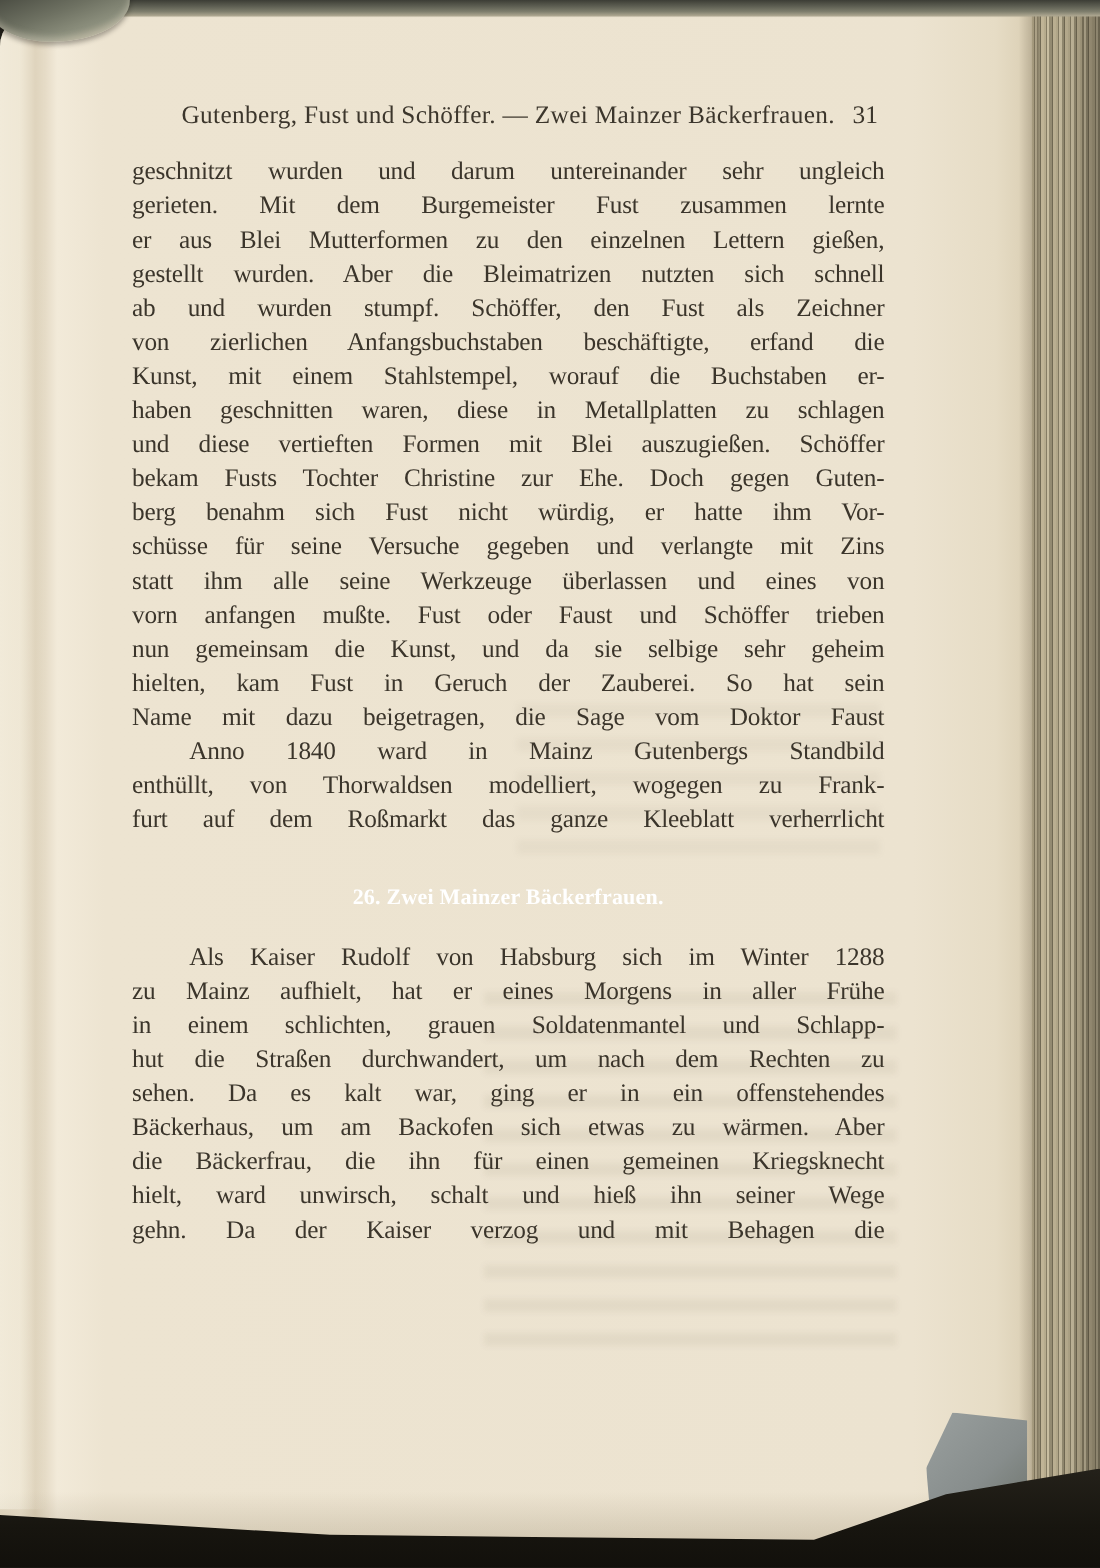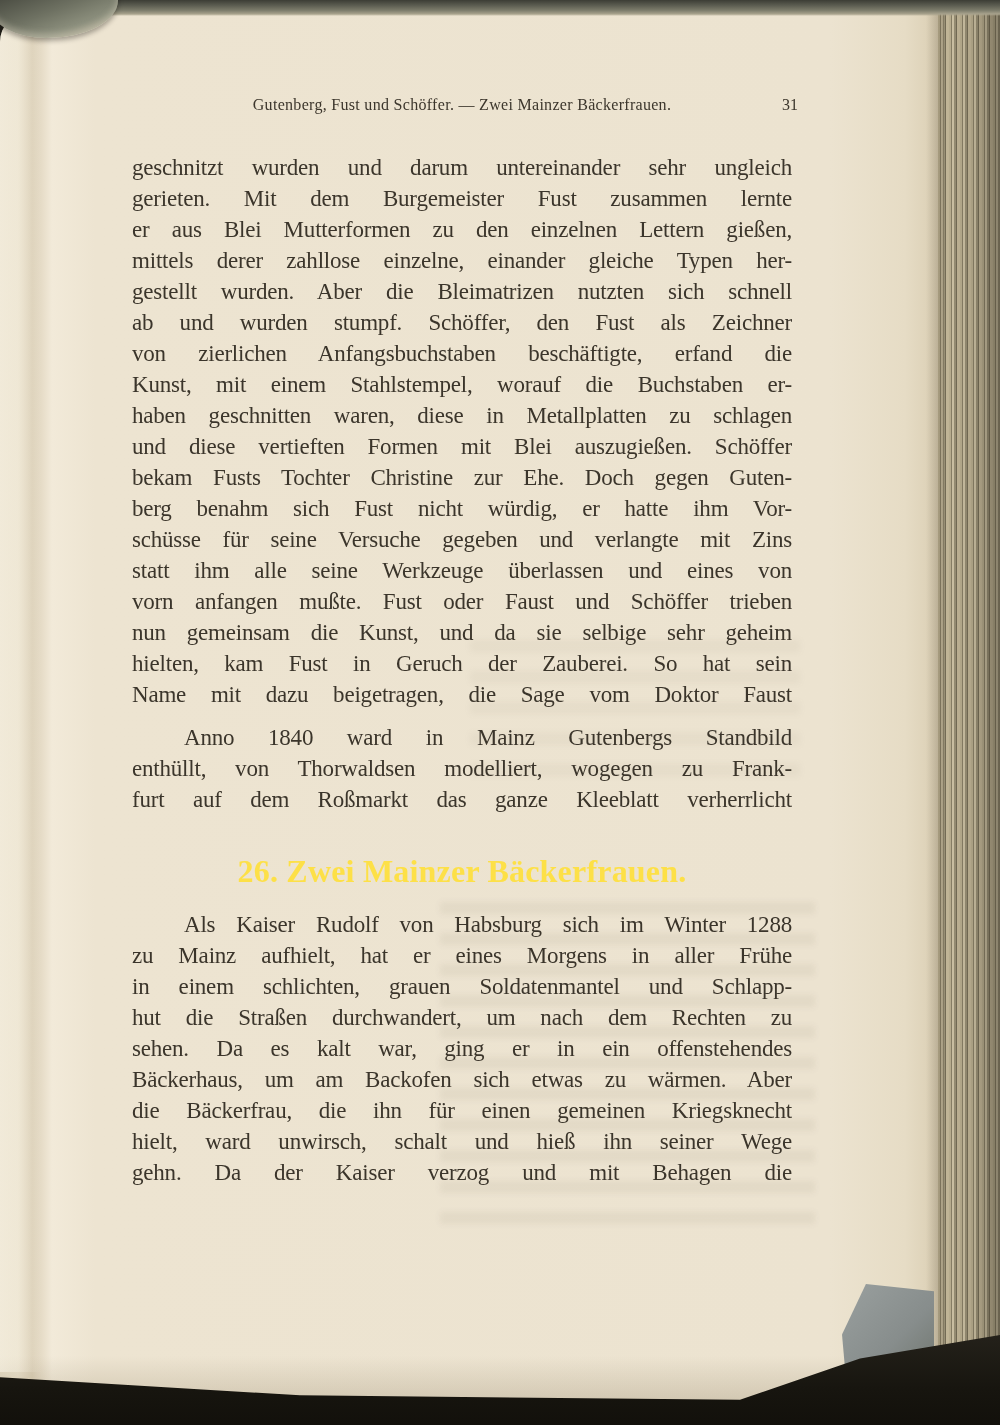--- a/index.html
+++ b/index.html
@@ -70,41 +70,41 @@
     position: absolute; z-index: 2; pointer-events: none; opacity: .75;
     background: repeating-linear-gradient(180deg, rgba(128,117,95,.12) 0px, rgba(128,117,95,.12) 12px, rgba(0,0,0,0) 12px, rgba(0,0,0,0) 31px);
     filter: blur(3px);
   }
   .ghost-a { left: 440px; top: 902px; width: 375px; height: 335px; }
   .ghost-b { left: 470px; top: 640px; width: 330px; height: 150px; opacity: .5; }
 
   
   .running-header {
     position: absolute; left: 120px; top: 90px; width: 684px; height: 30px; z-index: 2;
-    color: #3c362c; font-size: 16px; line-height: 30px;
+    color: #3c362c; font-size: 23px; line-height: 30px;
   }
   .header-title { display: block; text-align: center; letter-spacing: .3px; }
   .header-page-number { position: absolute; right: 6px; top: 0; text-align: right; }
 
   .text-block {
     position: absolute; left: 120px; top: 140px; width: 684px; z-index: 2;
     color: #3b352b; font-size: 23px;
   }
-  .paragraph { margin: 12px; }
+  .paragraph { margin: 0; }
   .line {
     line-height: 31px; height: 31px; overflow: visible;
     text-align: justify; text-align-last: justify;
     letter-spacing: -0.2px;
   }
   .line.no-just { text-align-last: left; }
   .line.indent { text-indent: 52px; }
   .section-heading {
     margin: 39px 0 21px 0;
     text-align: center; text-align-last: center;
-    font-weight: bold; font-size: 32px; line-height: 34px; color: #fde047;
+    font-weight: bold; font-size: 20px; line-height: 34px; color: #ffffff;
     letter-spacing: .2px;
   }
 </style>
 </head>
 <body>
 
 <div class="screenshot">
 
   <div class="page"></div>
   <div class="page-curl-highlight"></div>
@@ -115,21 +115,20 @@
   <div class="running-header">
     <span class="header-title">Gutenberg, Fust und Schöffer. — Zwei Mainzer Bäckerfrauen.</span>
     <span class="header-page-number">31</span>
   </div>
 
   <div class="text-block" id="text-block">
       <div class="paragraph">
         <div class="line">geschnitzt wurden und darum untereinander sehr ungleich</div>
         <div class="line">gerieten.  Mit dem Burgemeister Fust zusammen lernte</div>
         <div class="line">er aus Blei Mutterformen zu den einzelnen Lettern gießen,</div>
-        <div class="line">mittels derer zahllose einzelne, einander gleiche Typen her-</div>
         <div class="line">gestellt wurden.  Aber die Bleimatrizen nutzten sich schnell</div>
         <div class="line">ab und wurden stumpf.  Schöffer, den Fust als Zeichner</div>
         <div class="line">von zierlichen Anfangsbuchstaben beschäftigte, erfand die</div>
         <div class="line">Kunst, mit einem Stahlstempel, worauf die Buchstaben er-</div>
         <div class="line">haben geschnitten waren, diese in Metallplatten zu schlagen</div>
         <div class="line">und diese vertieften Formen mit Blei auszugießen.  Schöffer</div>
         <div class="line">bekam Fusts Tochter Christine zur Ehe.  Doch gegen Guten-</div>
         <div class="line">berg benahm sich Fust nicht würdig, er hatte ihm Vor-</div>
         <div class="line">schüsse für seine Versuche gegeben und verlangte mit Zins</div>
         <div class="line">statt ihm alle seine Werkzeuge überlassen und eines von</div>

